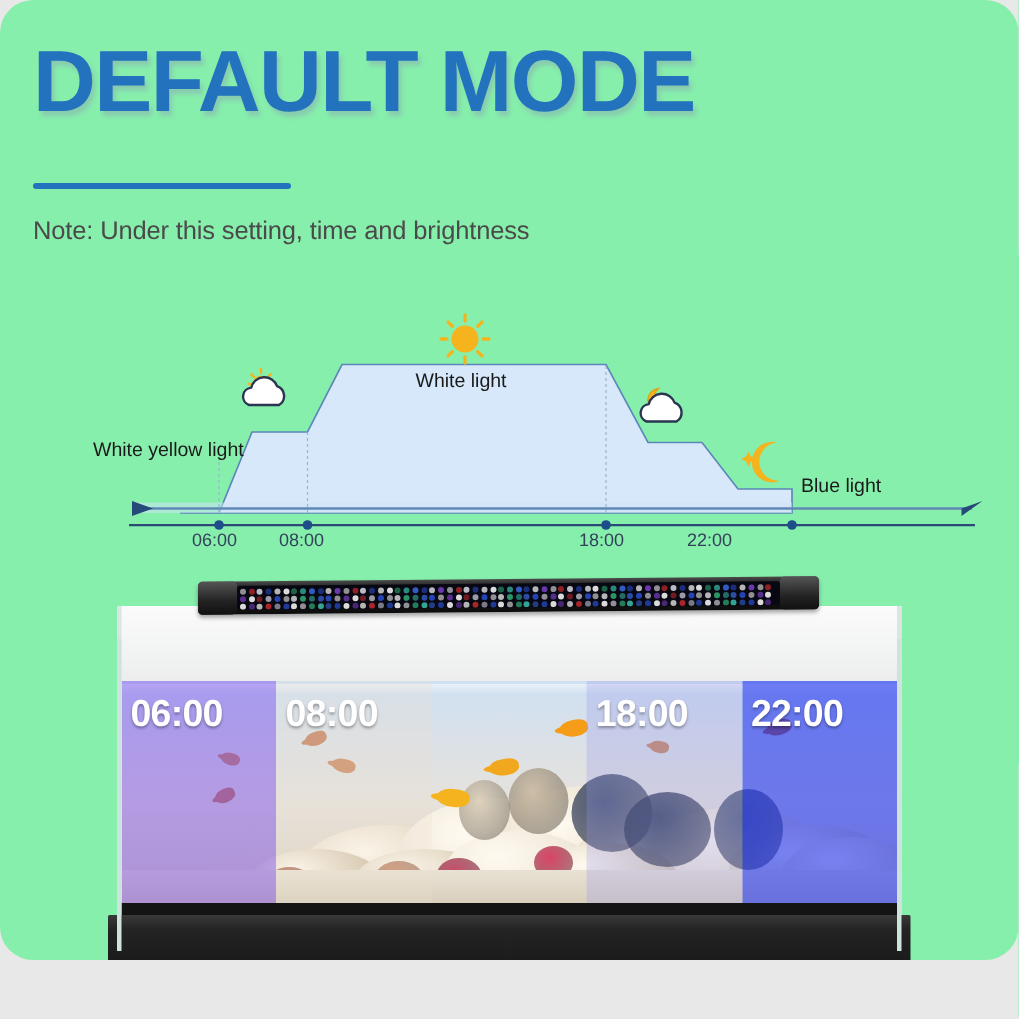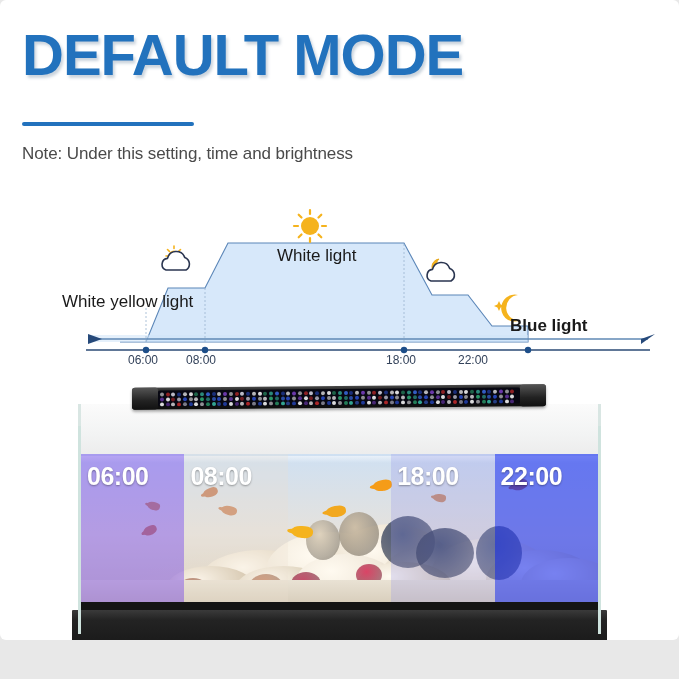--- a/index.html
+++ b/index.html
@@ -5,22 +5,22 @@
   html,body{margin:0;padding:0;}
   body{
     width:679px;height:679px;
     background:#e8e8e8;
     font-family:"Liberation Sans", sans-serif;
     overflow:hidden;
   }
   #page{
     position:relative;
     width:679px;height:640px;
-    background:#ffffff;
-    border-radius:6px;
+    background:#86efac;
+    border-radius:22px;
     overflow:hidden;
   }
 
   
   #header{position:absolute;left:22px;top:24px;width:640px;}
   #title{
     font-size:58px;
     font-weight:bold;
     letter-spacing:-1px;
     color:#2272bd;
@@ -43,21 +43,21 @@
     position:absolute;left:22px;top:143px;width:600px;
     font-size:17px;line-height:21.5px;color:#4a4a4a;
     letter-spacing:-0.1px;
   }
   #body-text div{white-space:pre;}
 
   
   #chart{position:absolute;left:0px;top:198px;width:679px;height:172px;}
   #chart svg{display:block;}
   .chart-label{
-    position:absolute;font-size:17px;color:#1a1a1a;white-space:nowrap;
+    position:absolute;font-size:13px;color:#1a1a1a;white-space:nowrap;
   }
   .tick-label{
     position:absolute;font-size:12px;color:#33425a;white-space:nowrap;
   }
 
   
   #aqua{
     position:absolute;left:78px;top:382px;width:523px;height:262px;
   }
   
@@ -209,21 +209,21 @@
       </g>
 
       <g transform="translate(512,110)">
         <path d="M 6,-13 a 13.5,13.5 0 1 0 2,25.5 a 10.5,10.5 0 0 1 -2,-25.5 Z" fill="#f5b31d"></path>
         <path d="M -13,-7 l 1.6,3.4 l 3.4,1.6 l -3.4,1.6 l -1.6,3.4 l -1.6,-3.4 l -3.4,-1.6 l 3.4,-1.6 Z" fill="#f5b31d"></path>
       </g>
     </svg>
 
     <span class="chart-label" style="left:62px;top:94px;">White yellow light</span>
     <span class="chart-label" style="left:277px;top:48px;">White light</span>
-    <span class="chart-label" style="left:510px;top:118px;font-weight:bold;">Blue light</span>
+    <span class="chart-label" style="left:534px;top:118px;">Blue light</span>
 
     <span class="tick-label" style="left:128px;top:155px;">06:00</span>
     <span class="tick-label" style="left:186px;top:155px;">08:00</span>
     <span class="tick-label" style="left:386px;top:155px;">18:00</span>
     <span class="tick-label" style="left:458px;top:155px;">22:00</span>
   </div>
 
   <div id="aqua">
 
     <div id="lightbar">

